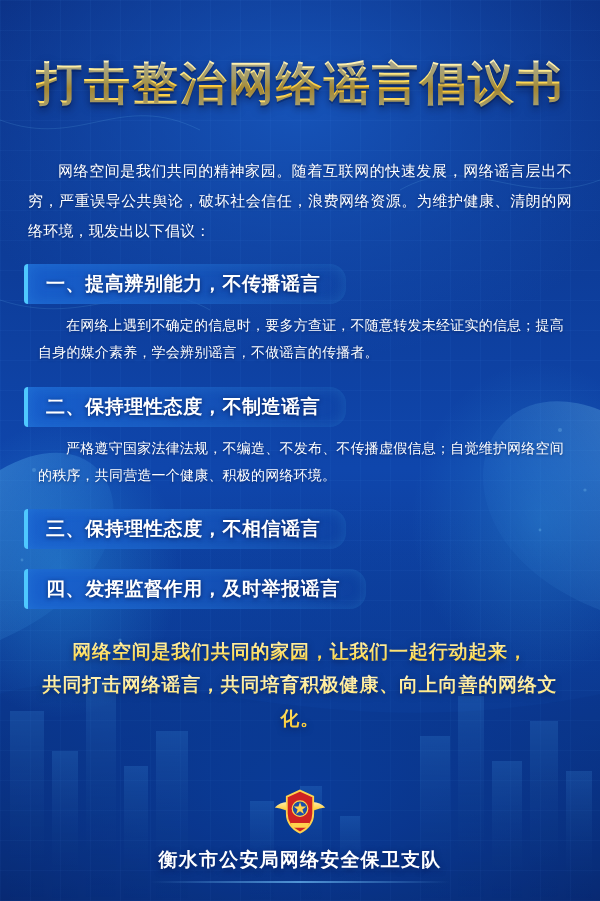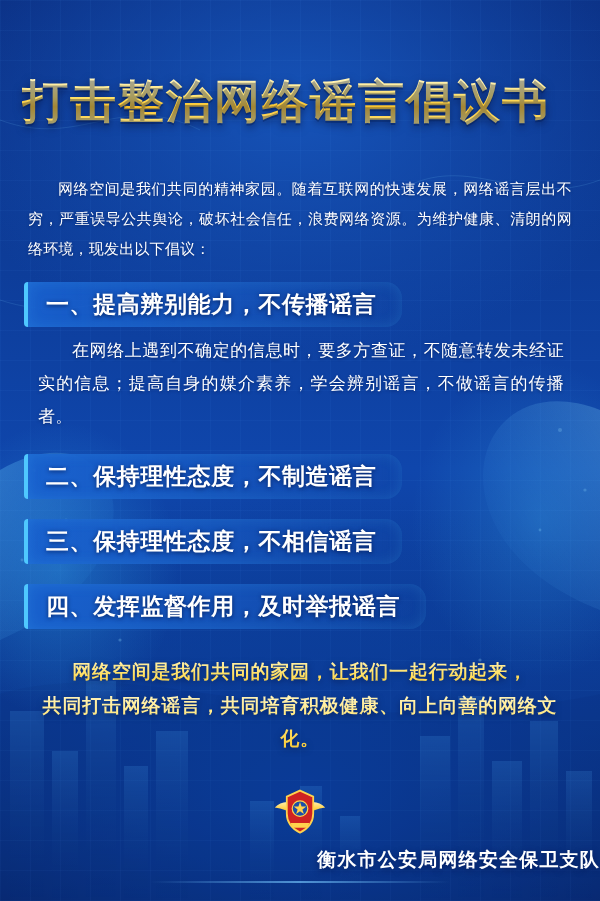--- a/index.html
+++ b/index.html
@@ -65,21 +65,22 @@
   }
 
   .content {
     position: relative;
     z-index: 5;
     padding: 0 22px;
   }
 
   
   .title-wrap {
-    padding-top: 46px;
+    text-align: center;
+    padding-top: 28px;
     padding-bottom: 8px;
   }
   .title {
     display: inline-block;
     font-family: "DejaVu Sans", sans-serif;
     font-size: 46px;
     font-weight: 700;
     letter-spacing: 2px;
     line-height: 1.05;
     color: #ffdf5a;
@@ -115,35 +116,35 @@
     display: inline-block;
     position: relative;
     padding: 7px 26px 7px 18px;
     border-radius: 4px 16px 16px 4px;
     background: linear-gradient(90deg, rgba(24,96,206,0.95) 0%, rgba(22,86,190,0.75) 55%, rgba(18,70,165,0.12) 100%);
     border-left: 4px solid #4fc8ff;
     box-shadow: inset 0 0 14px rgba(80,200,255,0.18);
   }
   .sec-head-text {
     font-family: "DejaVu Sans", sans-serif;
-    font-size: 23px;
+    font-size: 19px;
     font-weight: 700;
     color: #ffffff;
     letter-spacing: 0.6px;
     text-shadow: 0 1px 4px rgba(0,20,70,0.8);
   }
   .sec-body {
     color: #ffffff;
-    font-size: 17px;
+    font-size: 14px;
     line-height: 1.95;
     letter-spacing: 0.2px;
     text-align: justify;
     text-indent: 2em;
     margin: 8px 12px 0 14px;
-    font-family: Liberation Mono, monospace;
+    font-family: Liberation Sans, sans-serif;
     text-shadow: 0 1px 3px rgba(0,15,60,0.5);
   }
 
   
   .cta {
     text-align: center;
     margin: 26px 10px 14px 10px;
   }
   .cta-line {
     font-family: "DejaVu Sans", sans-serif;
@@ -173,21 +174,20 @@
     margin: 0 auto 6px auto;
     display: block;
   }
   .org {
     font-family: "DejaVu Sans", sans-serif;
     font-size: 19px;
     font-weight: 700;
     color: #ffffff;
     letter-spacing: 1.2px;
     text-shadow: 0 2px 6px rgba(0,20,80,0.85);
-    text-align: right;
   }
   .footer-rule {
     width: 300px;
     height: 2px;
     margin: 8px auto 0 auto;
     background: linear-gradient(90deg, rgba(90,180,255,0) 0%, rgba(120,200,255,0.65) 50%, rgba(90,180,255,0) 100%);
   }
 </style>
 </head>
 <body>
@@ -268,20 +268,21 @@
         <div class="sec-head">
           <span class="sec-head-text">一、提高辨别能力，不传播谣言</span>
         </div>
         <p class="sec-body">在网络上遇到不确定的信息时，要多方查证，不随意转发未经证实的信息；提高自身的媒介素养，学会辨别谣言，不做谣言的传播者。</p>
       </div>
 
       <div class="section">
         <div class="sec-head">
           <span class="sec-head-text">二、保持理性态度，不制造谣言</span>
         </div>
+        <p class="sec-body">严格遵守国家法律法规，不编造、不发布、不传播虚假信息；自觉维护网络空间的秩序，共同营造一个健康、积极的网络环境。</p>
       </div>
 
       <div class="section">
         <div class="sec-head">
           <span class="sec-head-text">三、保持理性态度，不相信谣言</span>
         </div>
       </div>
 
       <div class="section">
         <div class="sec-head">

